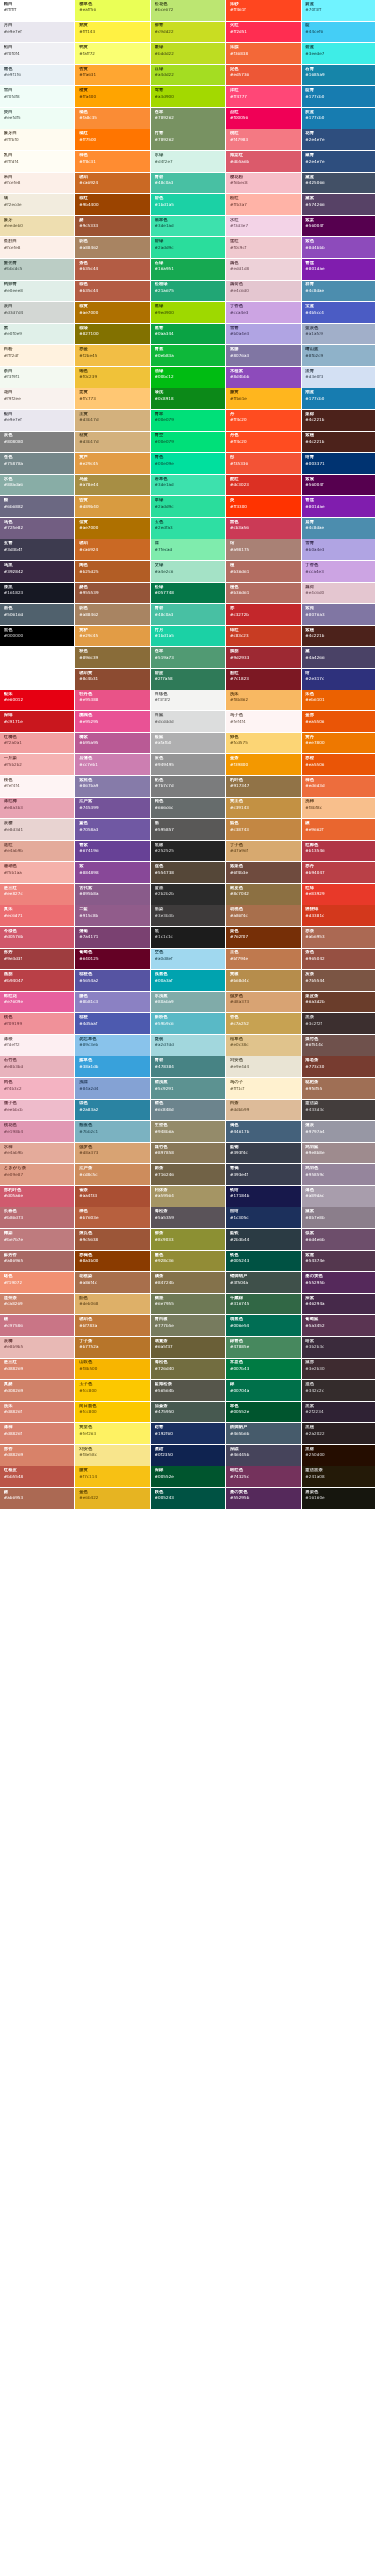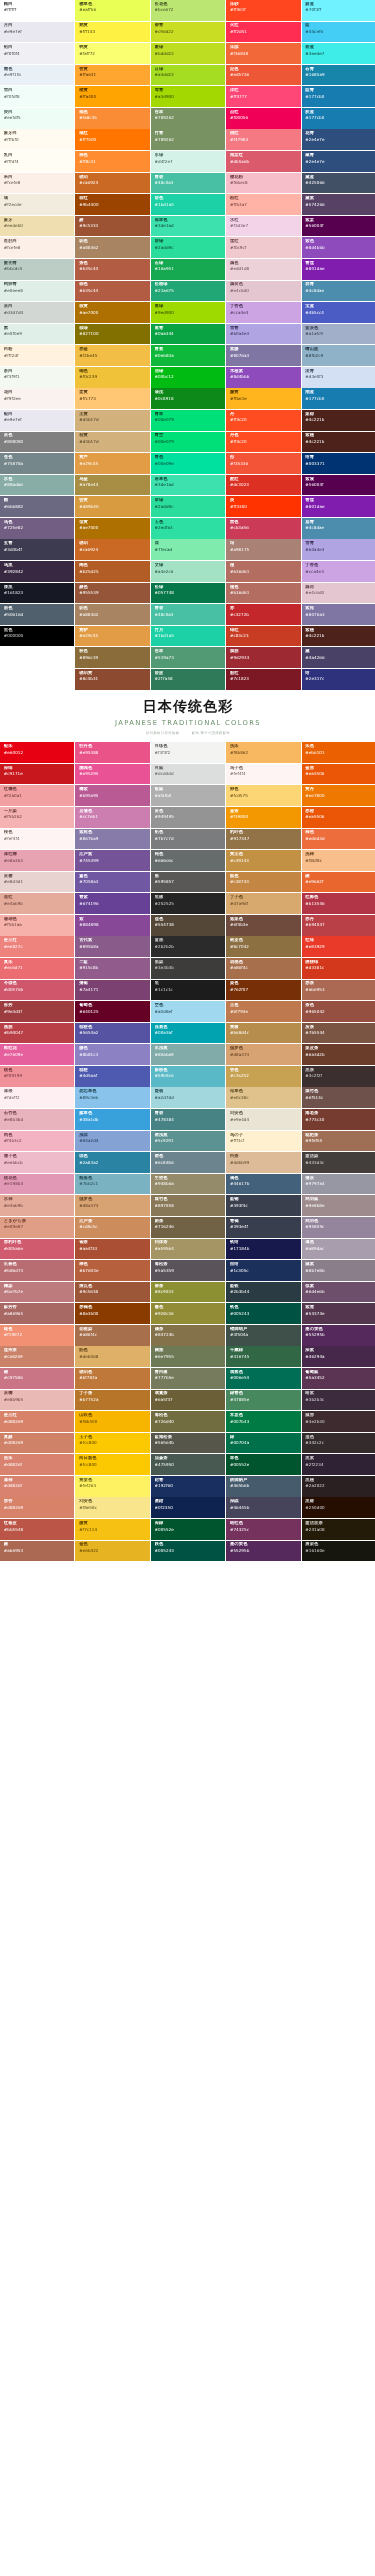--- a/index.html
+++ b/index.html
@@ -709,28 +709,20 @@
       <div class="swatch" style="background: rgb(124, 24, 35); color: rgb(255, 255, 255);">
         <span class="nm">殷红</span>
         <span class="hx">#7c1823</span>
       </div>
       <div class="swatch" style="background: rgb(46, 49, 124); color: rgb(255, 255, 255);">
         <span class="nm">绀</span>
         <span class="hx">#2e317c</span>
       </div>
     </div>
 
-  <div class="title-band">
-    <span class="t-main">日本传统色彩</span>
-    <span class="t-sub">JAPANESE TRADITIONAL COLORS</span>
-    <span class="t-credits">
-      <span>设计素材分享与收藏</span>
-      <span>配色 整个中国传统配色</span>
-    </span>
-  </div>
 
   <div class="grid" id="grid-bottom">
       <div class="swatch" style="background: rgb(230, 0, 18); color: rgb(255, 255, 255);">
         <span class="nm">银朱</span>
         <span class="hx">#e60012</span>
       </div>
       <div class="swatch" style="background: rgb(233, 83, 136); color: rgb(255, 255, 255);">
         <span class="nm">牡丹色</span>
         <span class="hx">#e95388</span>
       </div>

